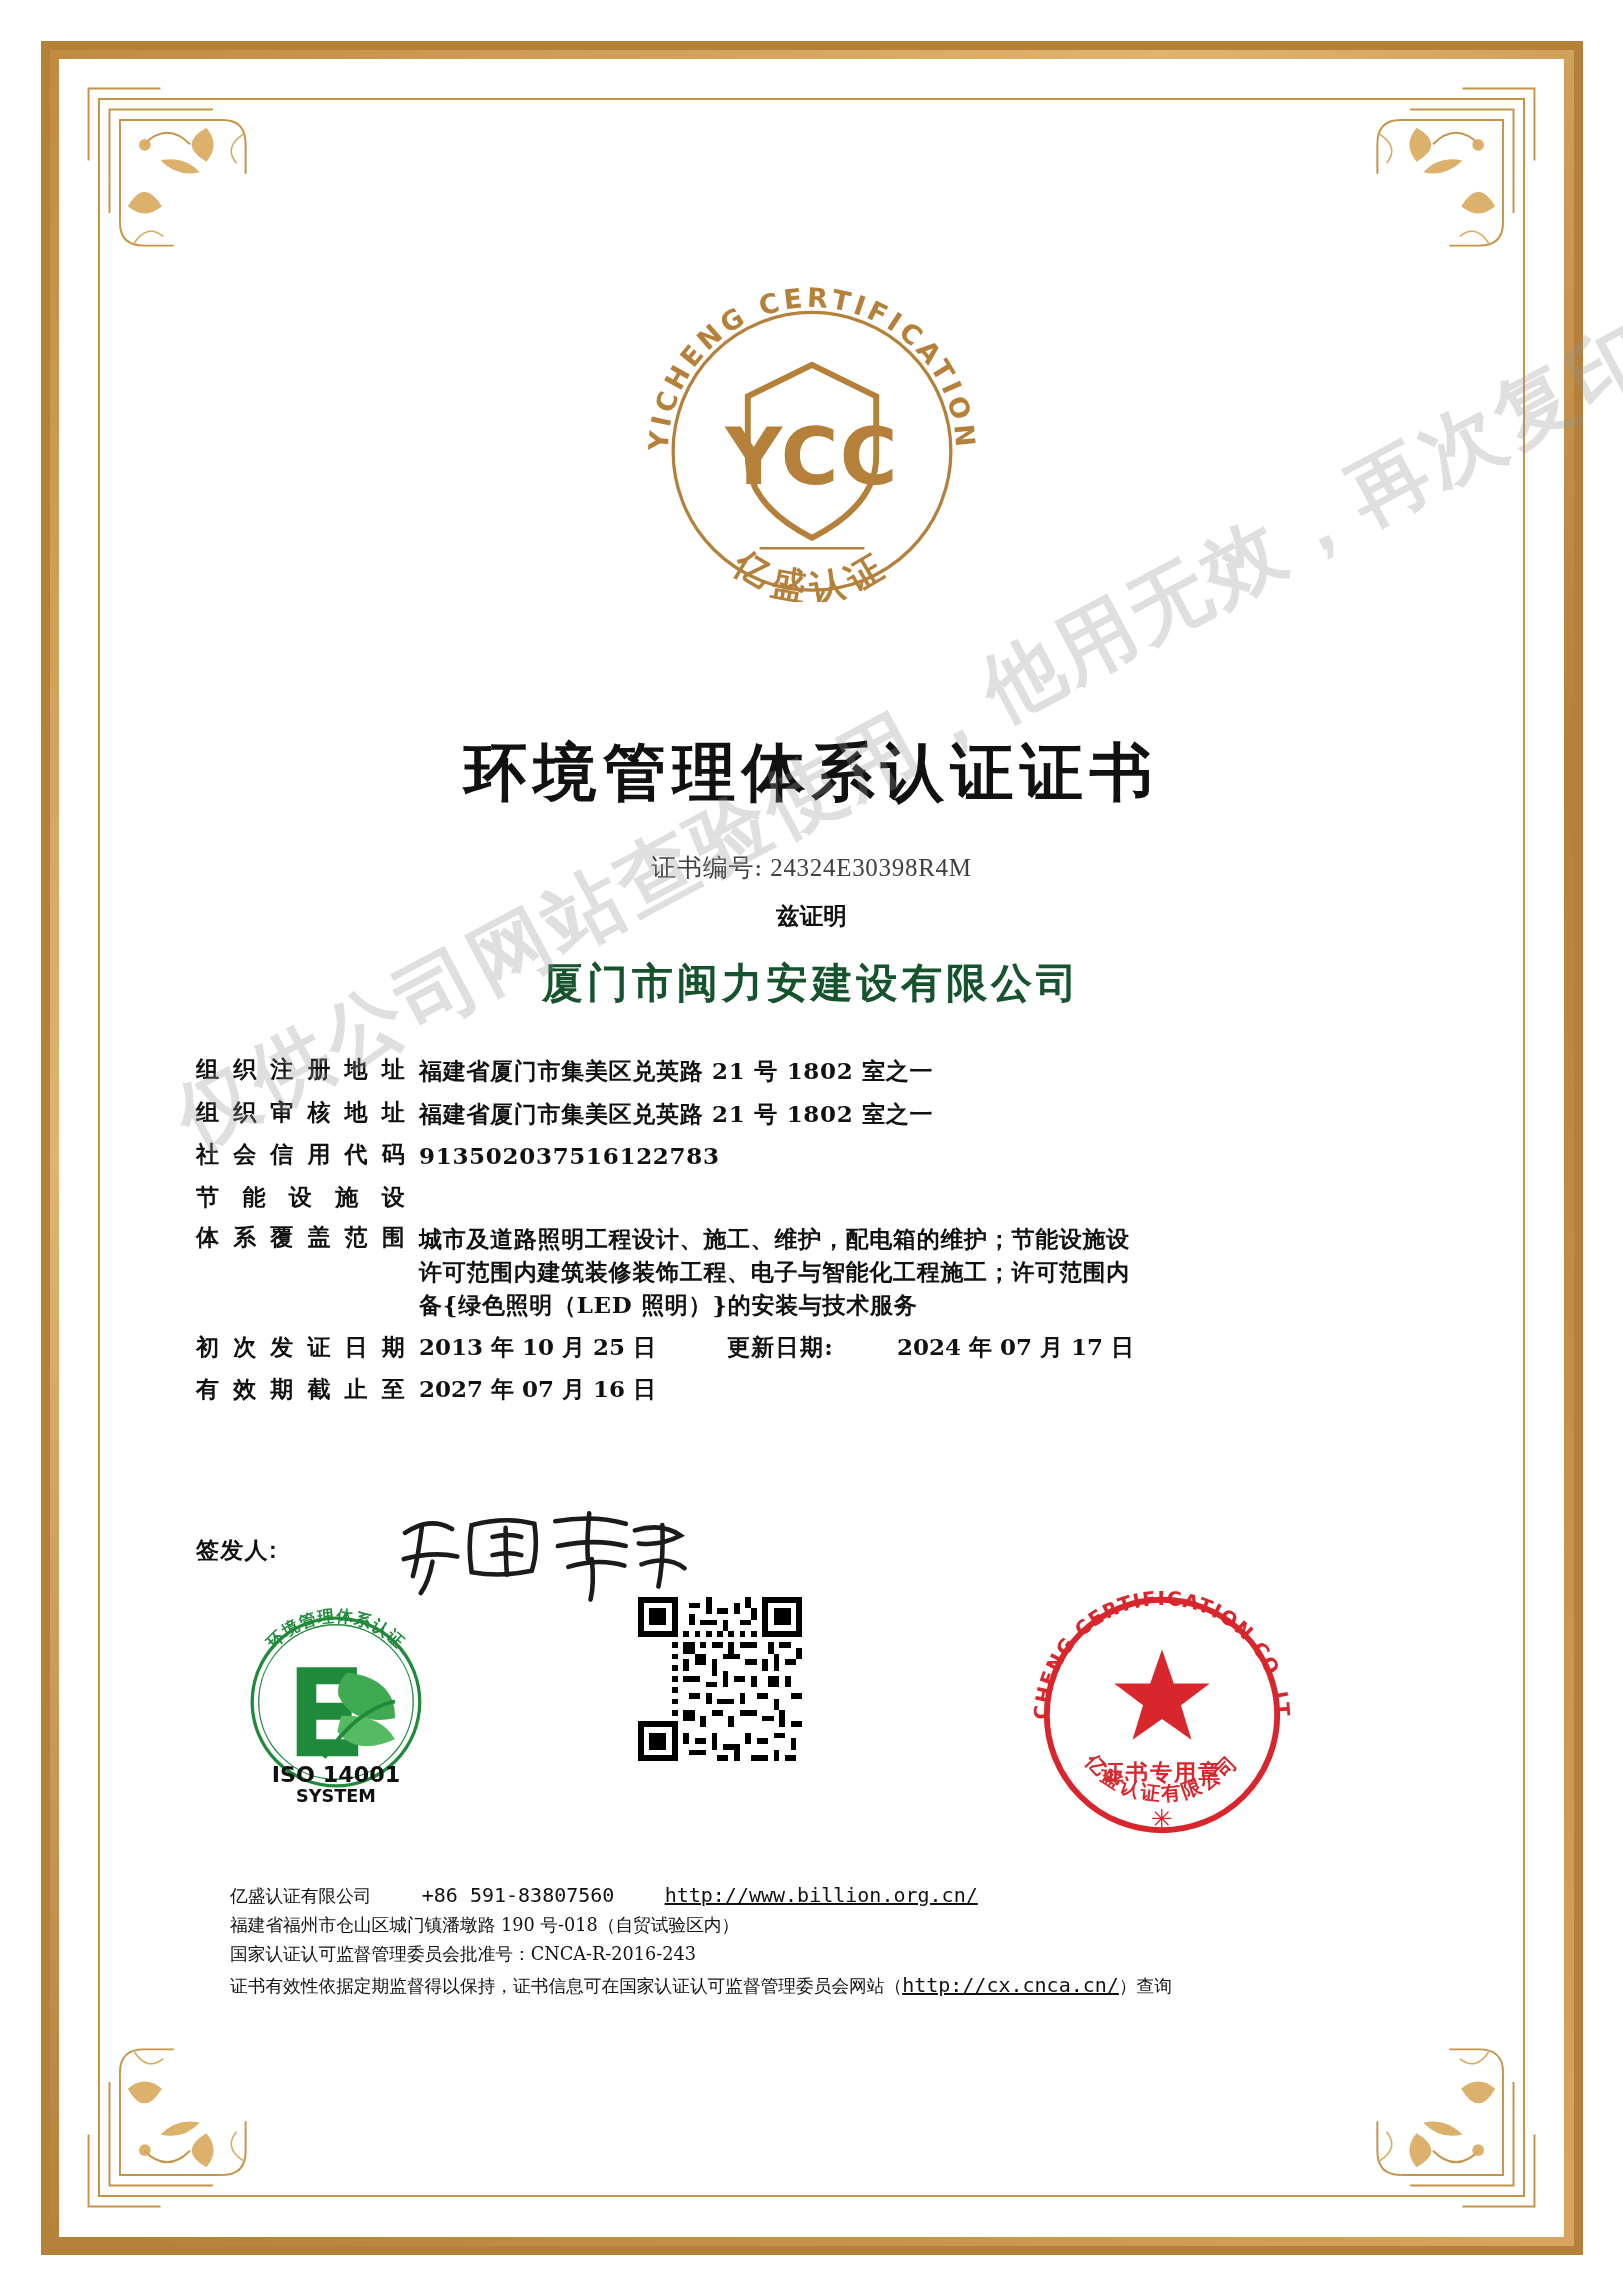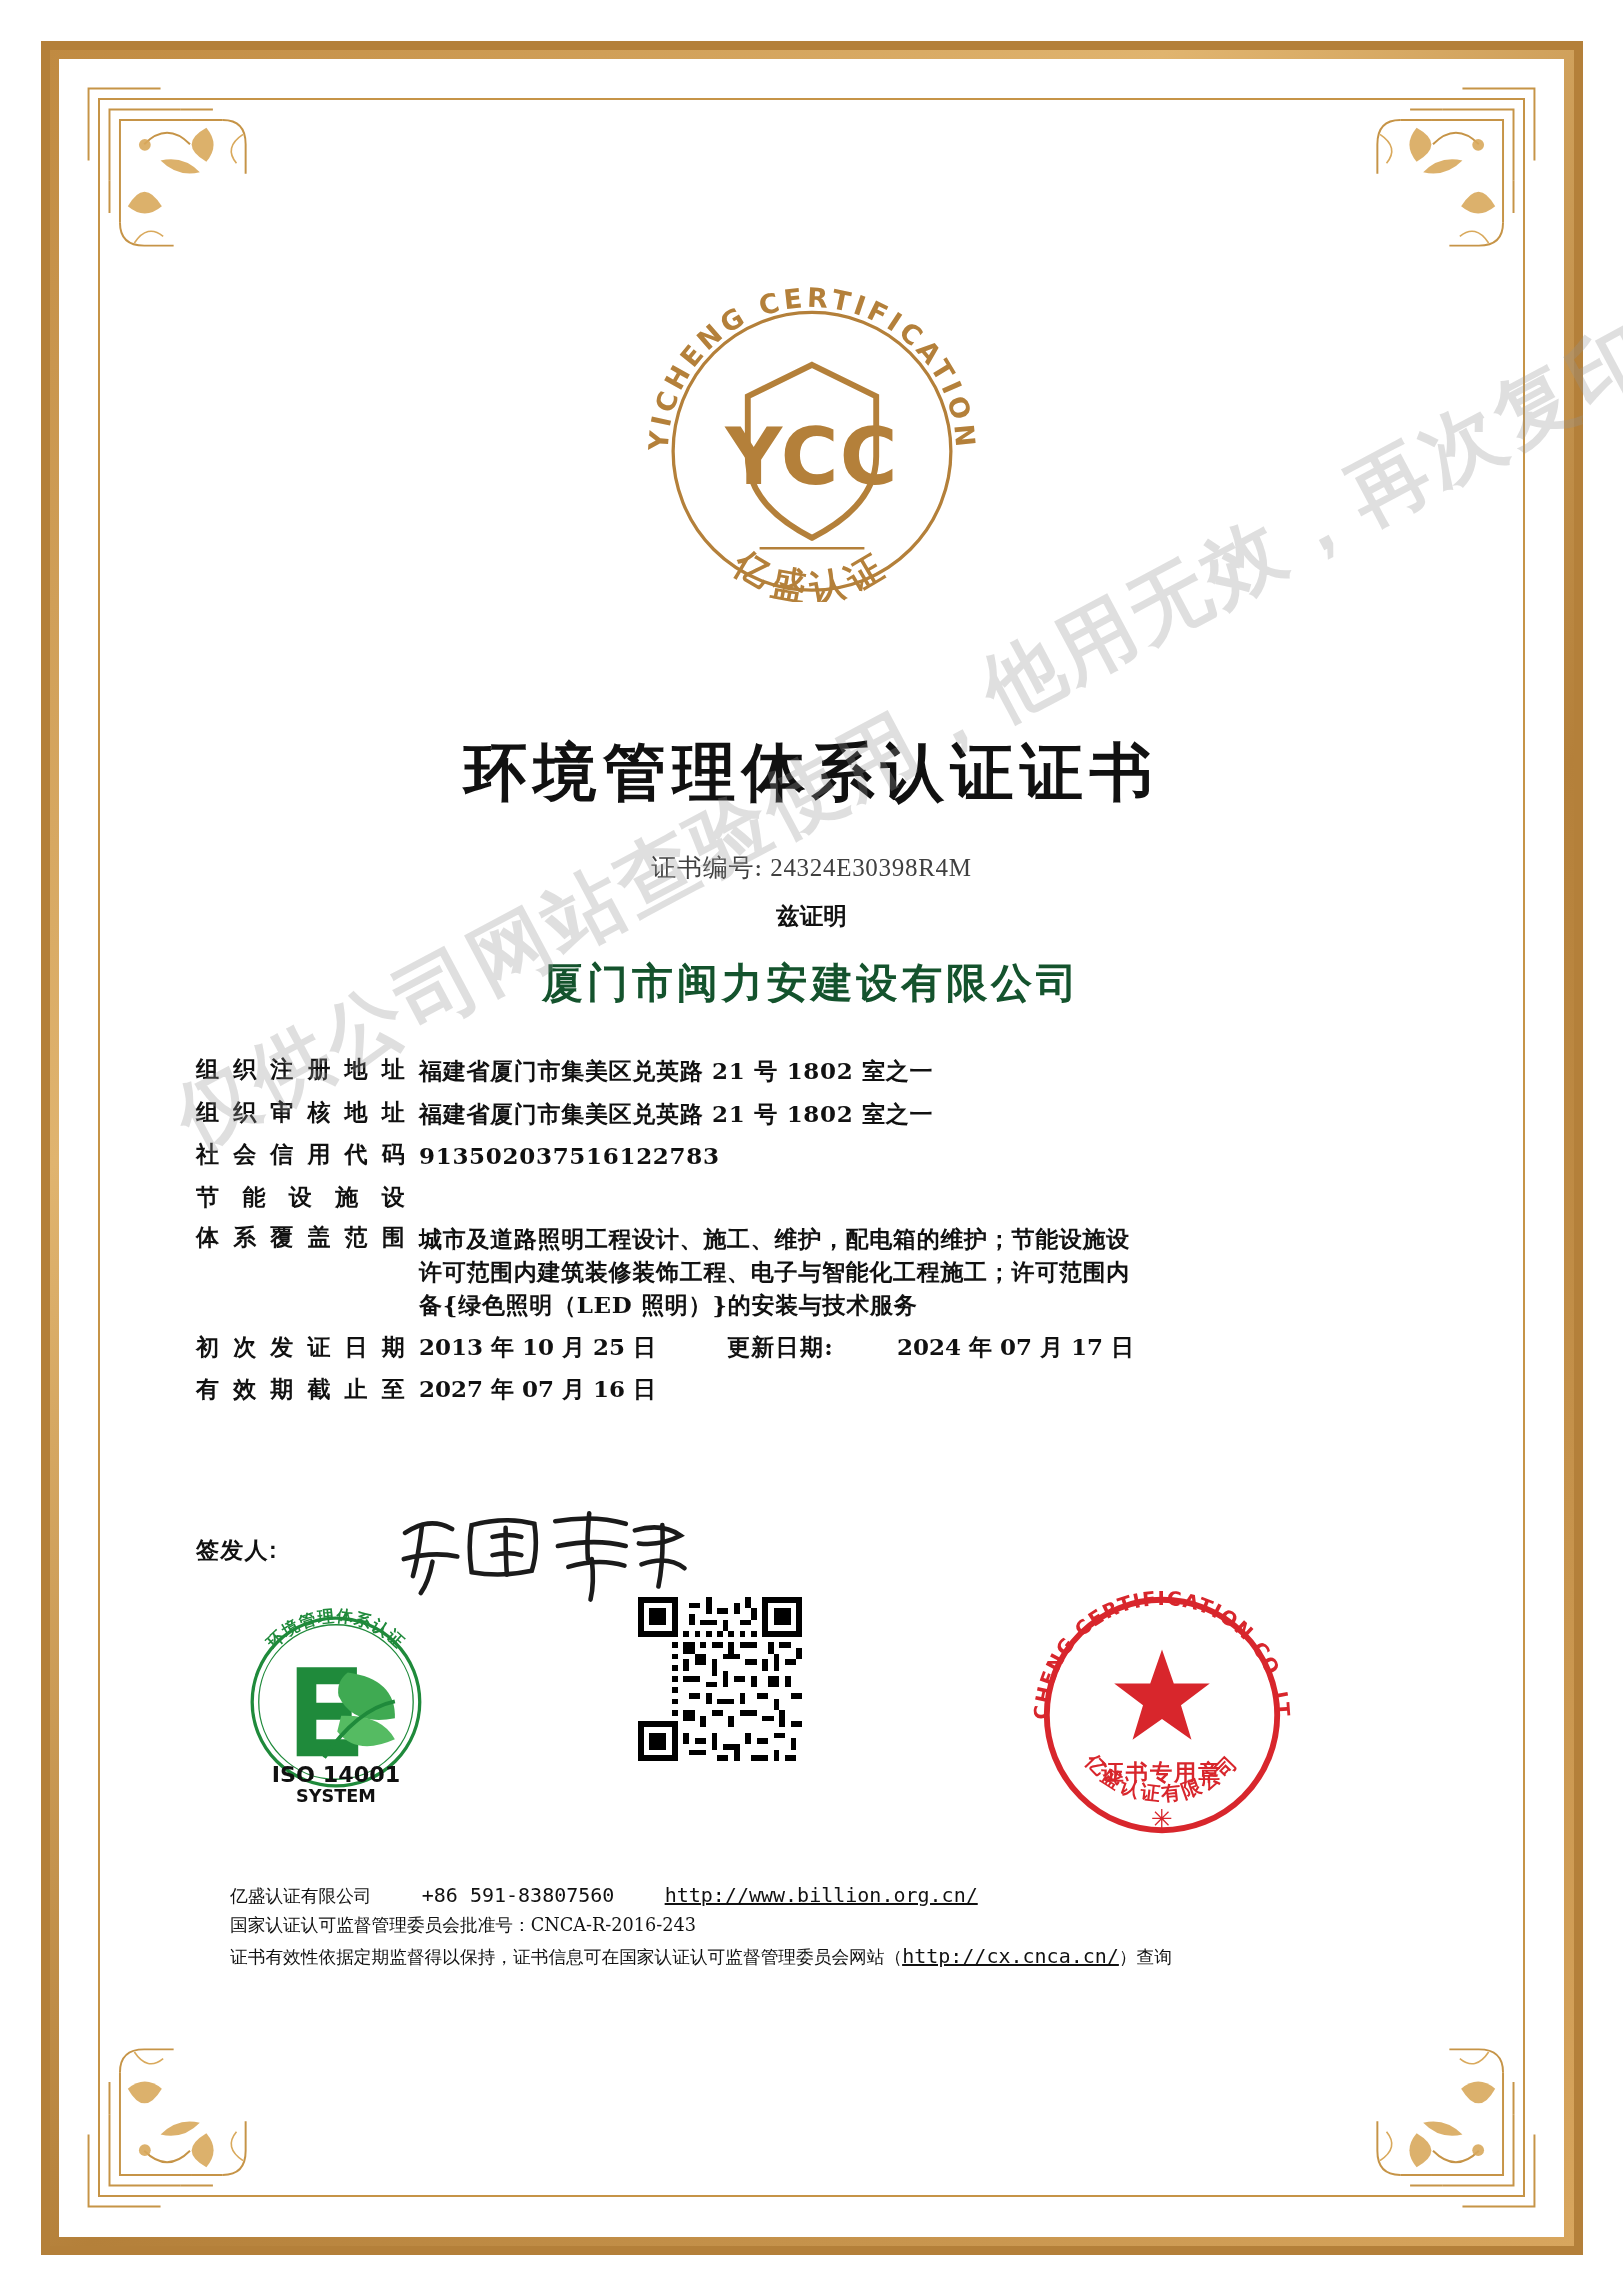--- a/index.html
+++ b/index.html
@@ -590,20 +590,21 @@
   </div>
 
   <div class="footer">
     <div class="f-line">
       <span>亿盛认证有限公司</span>
       <span class="gap"></span>
       <span class="mono">+86 591-83807560</span>
       <span class="gap"></span>
       <span class="mono underline">http://www.billion.org.cn/</span>
     </div>
+    <div class="f-line">福建省福州市仓山区城门镇潘墩路 190 号-018（自贸试验区内）</div>
     <div class="f-line">国家认证认可监督管理委员会批准号：CNCA-R-2016-243</div>
     <div class="f-line">
       <span>证书有效性依据定期监督得以保持，证书信息可在国家认证认可监督管理委员会网站（</span><span class="mono underline">http://cx.cnca.cn/</span><span>）查询</span>
     </div>
   </div>
 
   <div class="watermark">
     <div class="wm-text">仅供公司网站查验使用，他用无效，再次复印无效</div>
   </div>
 

